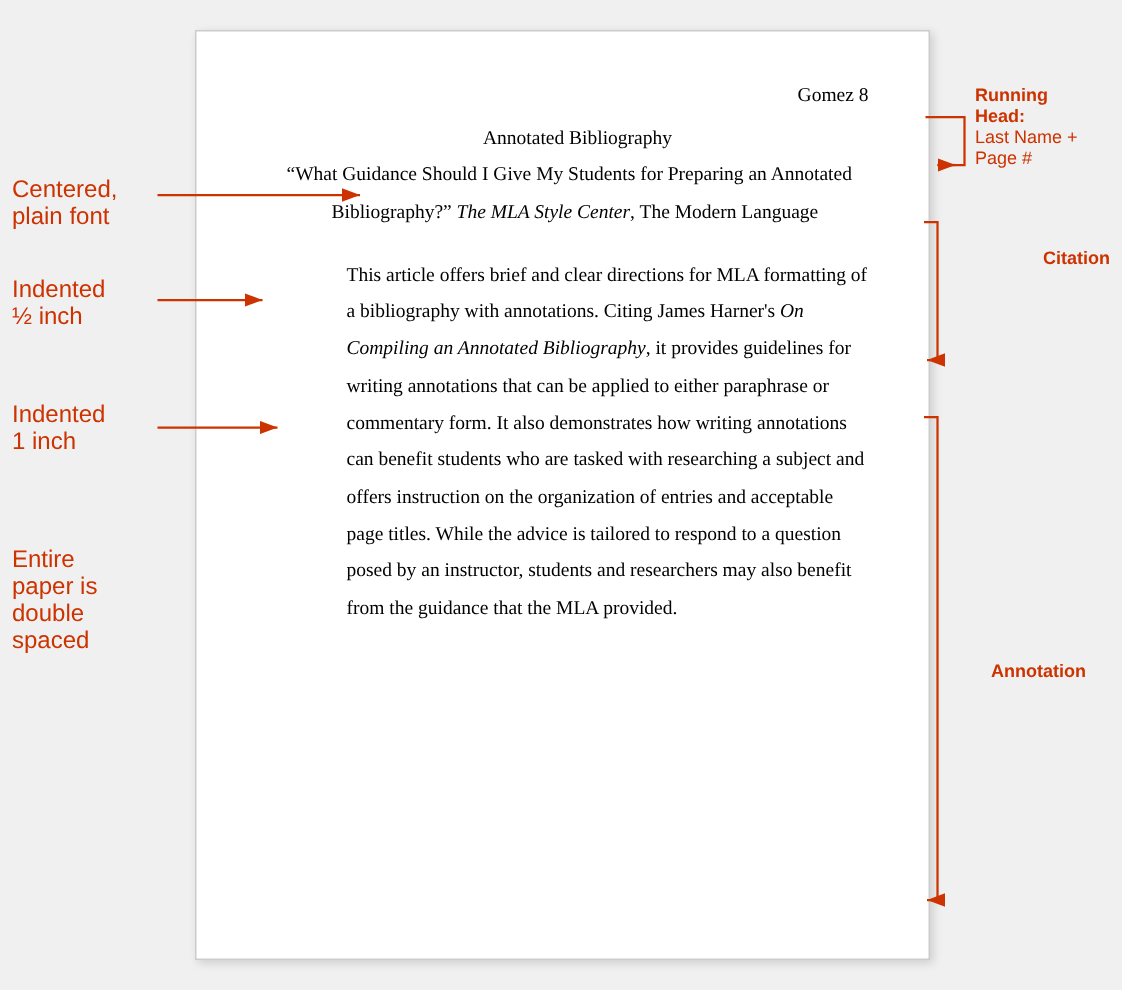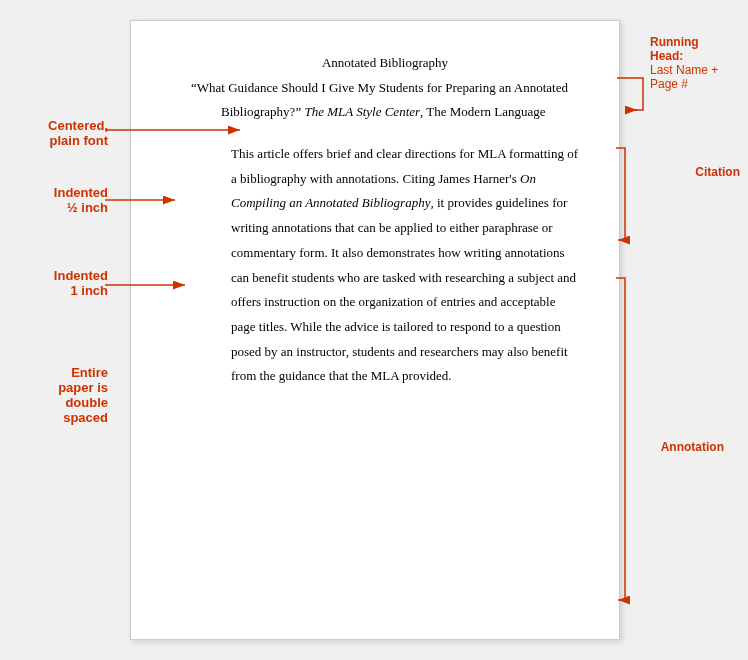--- a/index.html
+++ b/index.html
@@ -51,23 +51,23 @@
     .annotation-block {
       margin-top: 16px;
       padding-left: 40px;
     }
 
     
     .label {
       position: absolute;
       color: #cc3300;
       font-family: Arial, sans-serif;
-      font-size: 13px;
-      font-weight: bold;
-      text-align: right;
+      font-size: 16px;
+      font-weight: normal;
+      text-align: left;
     }
 
     
     .arrows-overlay {
       position: absolute;
       top: 0;
       left: 0;
       width: 748px;
       height: 660px;
       pointer-events: none;
@@ -83,37 +83,38 @@
       text-align: left;
     }
 
     em { font-style: italic; }
   </style>
 </head>
 <body>
 
 <div class="page-container">
   <div class="doc-inner">
+    <div class="header-line">Gomez 8</div>
     <div class="bib-title">Annotated Bibliography</div>
     <div class="citation-block">
       <span>“What Guidance Should I Give My Students for Preparing an Annotated</span>
       <span>Bibliography?” </span><em>The MLA Style Center</em><span>, The Modern Language</span><br>
     </div>
     <div class="annotation-block">
       This article offers brief and clear directions for MLA formatting of a bibliography with annotations. Citing James Harner's <em>On Compiling an Annotated Bibliography</em>, it provides guidelines for writing annotations that can be applied to either paraphrase or commentary form. It also demonstrates how writing annotations can benefit students who are tasked with researching a subject and offers instruction on the organization of entries and acceptable page titles. While the advice is tailored to respond to a question posed by an instructor, students and researchers may also benefit from the guidance that the MLA provided.
     </div>
   </div>
 </div>
 
 <div class="label" style="left:8px; top:118px; width:100px;">Centered,<br>plain font</div>
 <div class="label" style="left:8px; top:185px; width:100px;">Indented<br>½ inch</div>
 <div class="label" style="left:8px; top:268px; width:100px;">Indented<br>1 inch</div>
 <div class="label" style="left:8px; top:365px; width:100px;">Entire<br>paper is<br>double<br>spaced</div>
 
-<div class="right-labels" style="top:35px; right:8px; width:90px;"><span style="color:#cc3300; font-weight:bold;">Running<br>Head:</span><br><span style="font-weight:normal;">Last Name +<br>Page #</span></div>
+<div class="right-labels" style="top:56px; right:8px; width:90px;"><span style="color:#cc3300; font-weight:bold;">Running<br>Head:</span><br><span style="font-weight:normal;">Last Name +<br>Page #</span></div>
 <div class="right-labels" style="top:165px; right:8px;margin-left:36px;"><span>Citation</span></div>
 <div class="right-labels" style="top:440px; right:24px;"><span>Annotation</span></div>
 
 <svg class="arrows-overlay" xmlns="http://www.w3.org/2000/svg">
 
   <line x1="105" y1="130" x2="240" y2="130" stroke="#cc3300" stroke-width="1.5" marker-end="url(#arrowhead)"></line>
 
   <line x1="105" y1="200" x2="175" y2="200" stroke="#cc3300" stroke-width="1.5" marker-end="url(#arrowhead)"></line>
 
   <line x1="105" y1="285" x2="185" y2="285" stroke="#cc3300" stroke-width="1.5" marker-end="url(#arrowhead)"></line>

